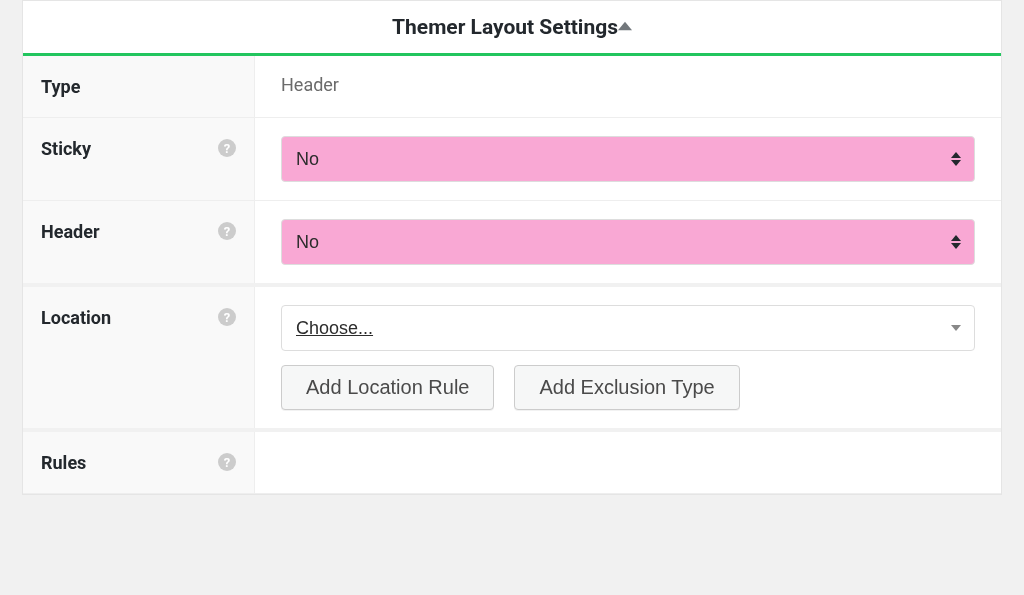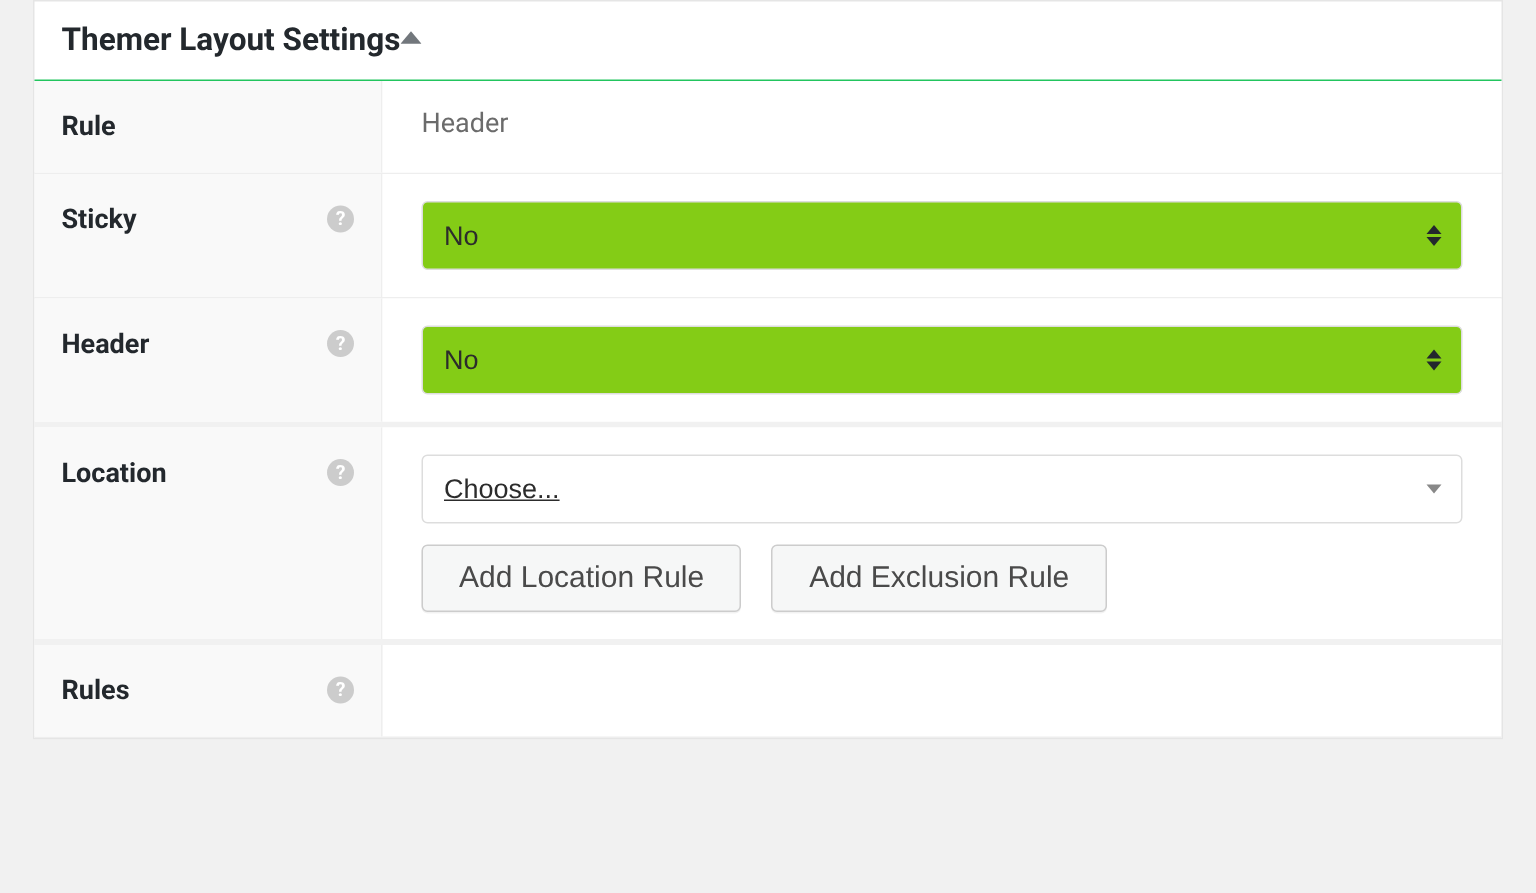--- a/index.html
+++ b/index.html
@@ -15,24 +15,24 @@
       height: 595px;
     }
     .panel {
       background: #fff;
       border: 1px solid #e5e5e5;
       margin: 0 22px;
     }
     .panel-header {
       display: flex;
       align-items: center;
-      justify-content: flex-start;
+      justify-content: center;
       padding: 14px 18px;
       cursor: pointer;
-      border-bottom: 1px solid #22c55e;
+      border-bottom: 3px solid #22c55e;
     }
     .panel-header h2 {
       font-size: 21px;
       font-weight: 700;
       color: #23282d;
     }
     .collapse-toggle {
       color: #72777c;
       font-size: 13px;
     }
@@ -88,21 +88,21 @@
       width: 100%;
     }
     .native-select {
       width: 100%;
       height: 46px;
       border: 1px solid #ddd;
       border-radius: 4px;
       padding: 0 40px 0 14px;
       font-size: 18px;
       color: #2c2c2c;
-      background: #84cc16;
+      background: #f9a8d4;
       appearance: none;
       -webkit-appearance: none;
       cursor: pointer;
     }
     .select-arrows {
       position: absolute;
       right: 14px;
       top: 50%;
       transform: translateY(-50%);
       pointer-events: none;
@@ -176,21 +176,21 @@
     <h2>Themer Layout Settings</h2>
     <span class="collapse-toggle">
       <svg viewBox="0 0 10 10">
           <polygon points="0,8 10,8 5,2"></polygon>
         </svg>
     </span>
   </div>
 
   <div class="row">
     <div class="row-label">
-      <span class="row-label-text">Rule</span>
+      <span class="row-label-text">Type</span>
     </div>
     <div class="row-content">
       <span class="static-text">Header</span>
     </div>
   </div>
 
   <div class="row">
     <div class="row-label">
       <span class="row-label-text">Sticky</span>
       <span class="help-icon">?</span>
@@ -232,21 +232,21 @@
       <span class="help-icon">?</span>
     </div>
     <div class="row-content">
       <div class="select-wrap">
         <select class="choose-select">
           <option>Choose...</option>
         </select>
         <span class="down-caret"></span>
       </div>
       <button class="btn">Add Location Rule</button>
-      <button class="btn">Add Exclusion Rule</button>
+      <button class="btn">Add Exclusion Type</button>
     </div>
   </div>
 
   <div class="row">
     <div class="row-label">
       <span class="row-label-text">Rules</span>
       <span class="help-icon">?</span>
     </div>
   </div>
 

